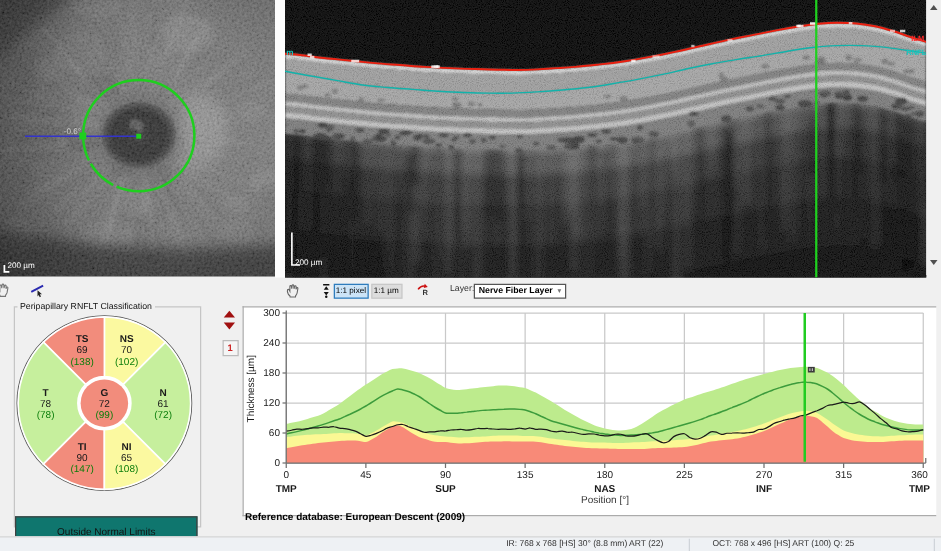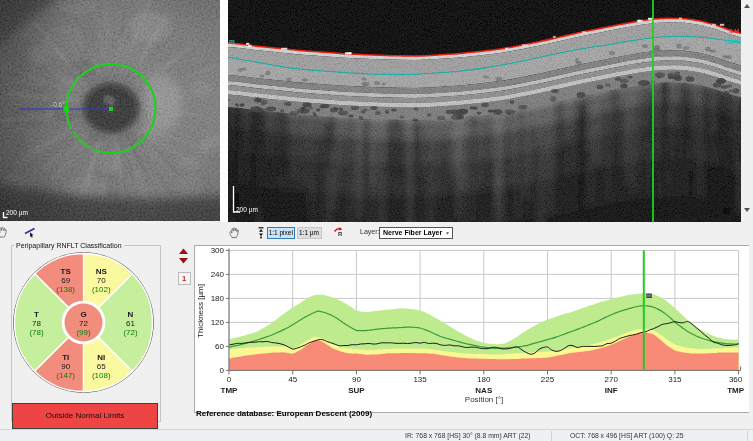--- a/index.html
+++ b/index.html
@@ -655,21 +655,21 @@
     <text x="65.7" y="368.8" font-size="8" text-anchor="middle" fill="#1a1a1a">90</text>
     <text x="65.7" y="377.8" font-size="8" text-anchor="middle" fill="#0a7d0a">(147)</text>
     <text x="101.3" y="359.8" font-size="8" font-weight="bold" text-anchor="middle" fill="#1a1a1a">NI</text>
     <text x="101.3" y="368.8" font-size="8" text-anchor="middle" fill="#1a1a1a">65</text>
     <text x="101.3" y="377.8" font-size="8" text-anchor="middle" fill="#0a7d0a">(108)</text>
     <text x="83.5" y="316.8" font-size="8" font-weight="bold" text-anchor="middle" fill="#1a1a1a">G</text>
     <text x="83.5" y="325.8" font-size="8" text-anchor="middle" fill="#1a1a1a">72</text>
     <text x="83.5" y="334.8" font-size="8" text-anchor="middle" fill="#0a7d0a">(99)</text>
   </svg>
 
-<div class="abs" style="left:12px;top:403px;width:144px;height:24px;background:#ef4444;border:1px solid #404040;font-size:8px;color:#111;text-align:center;line-height:24px;">Outside Normal Limits</div>
+<div class="abs" style="left:12px;top:413px;width:144px;height:24px;background:#0f766e;border:1px solid #404040;font-size:8px;color:#111;text-align:center;line-height:24px;">Outside Normal Limits</div>
 
 <svg class="abs" style="left:176px;top:246px" width="18" height="42">
 <path d="M3 8 L7.5 2.5 L12 8 Z" fill="#a01010"></path>
 <path d="M3 12 L7.5 17.5 L12 12 Z" fill="#a01010"></path>
 </svg>
 <div class="abs" style="left:177.5px;top:271.5px;width:11px;height:11px;background:#f5f5f5;border:1px solid #bbb;font-size:7.5px;font-weight:bold;color:#cc2222;text-align:center;line-height:11px;">1</div>
 
 <div class="abs" style="left:193.5px;top:244.5px;width:554px;height:166px;background:#fff;border:1px solid #ababab;border-right:none;"></div>
 <svg class="abs" style="left:0;top:0" width="753" height="441">
     <line x1="229.0" y1="370.4" x2="738.6" y2="370.4" stroke="#c9c9c9" stroke-width="1"></line>

